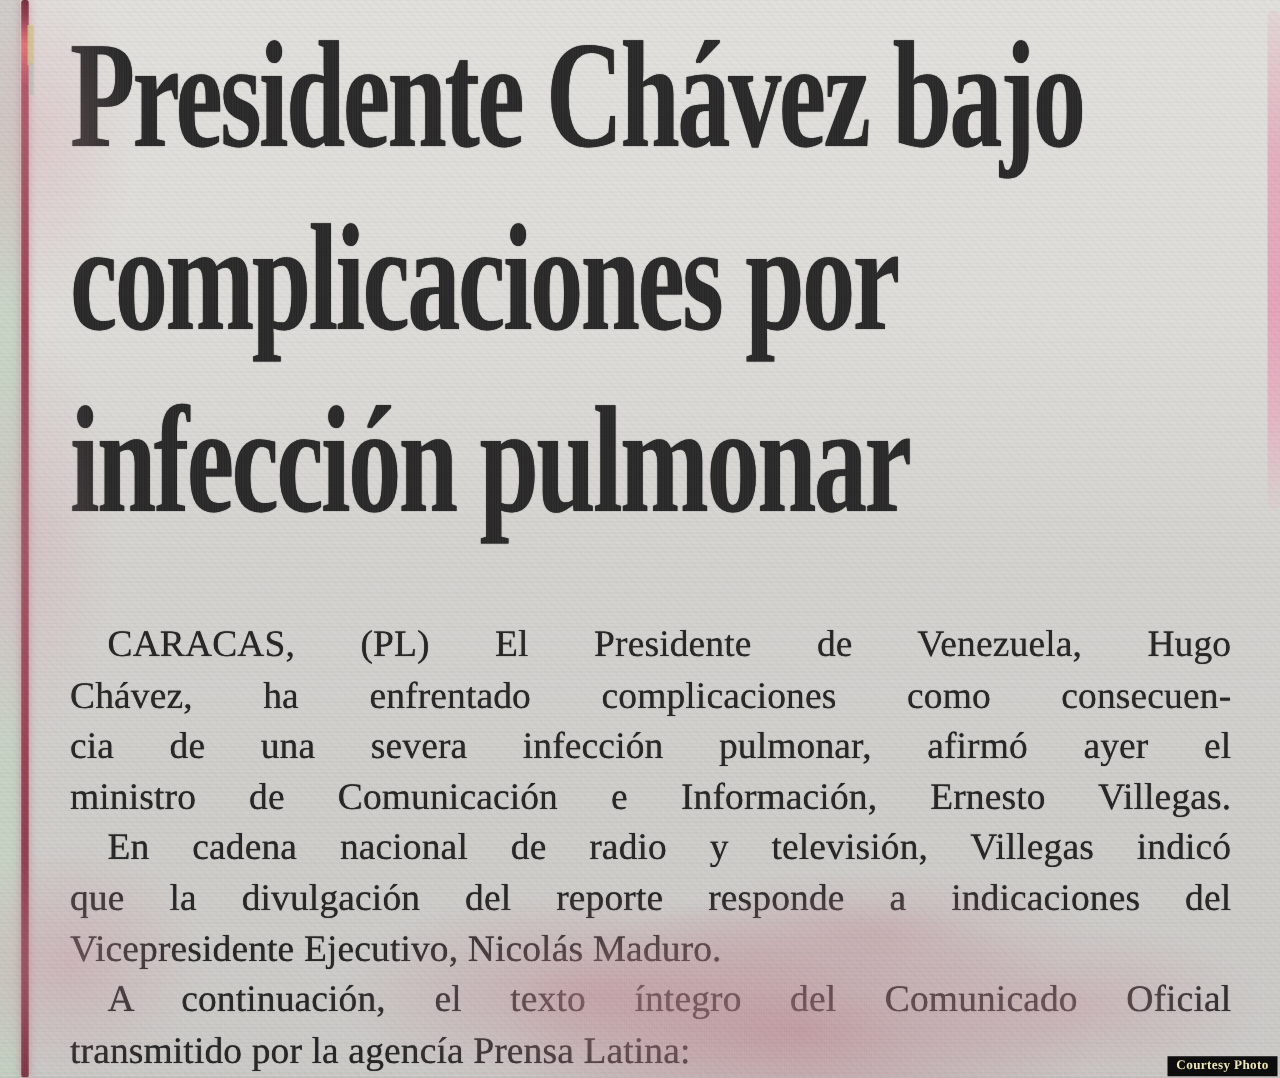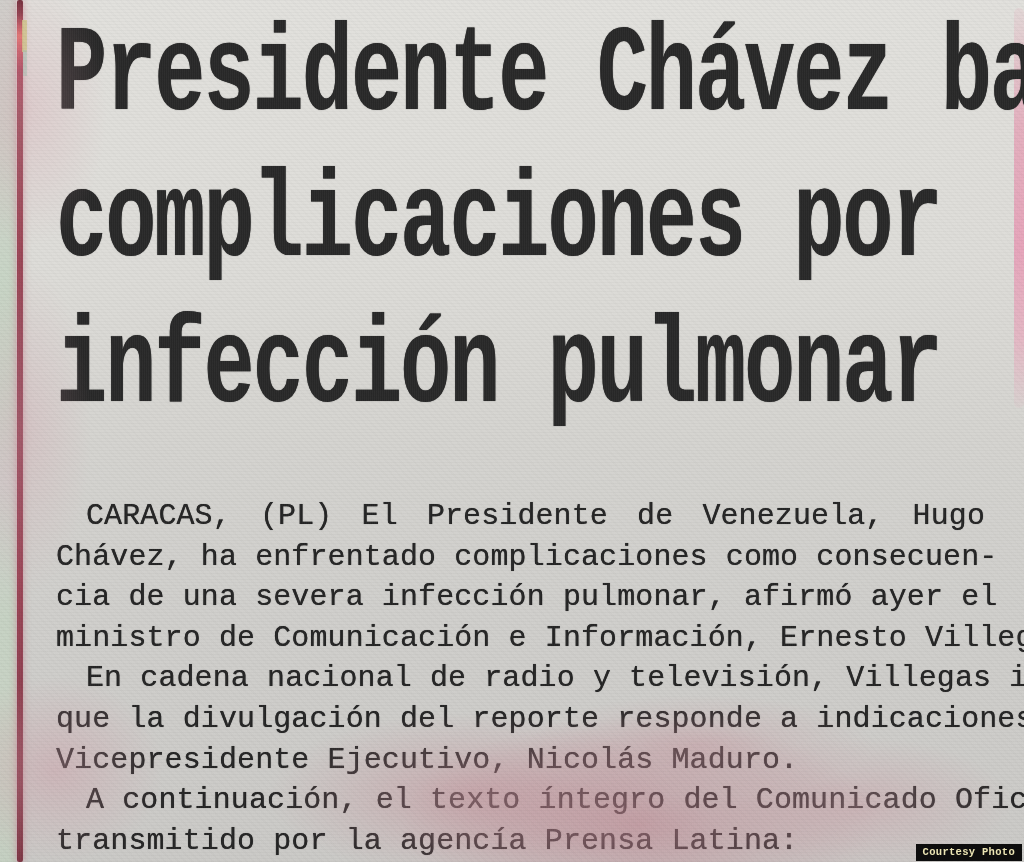--- a/index.html
+++ b/index.html
@@ -2,21 +2,21 @@
 <html><head>
 <meta charset="utf-8">
 <style>
   html, body { margin: 0; padding: 0; }
   body { width: 1024px; height: 862px; overflow: hidden; background: #b0afac; }
 
   .page {
     position: relative;
     width: 1024px;
     height: 862px;
-    font-family: Liberation Mono, monospace;
+    font-family: Liberation Serif, serif;
     background: linear-gradient(180deg, #e1e0dc 0%, #dddcd8 30%, #d4d3cf 52%, #cfcecb 72%, #cac9c6 100%);
     overflow: hidden;
   }
 
   
   .grain {
     position: absolute; inset: 0; pointer-events: none;
     background-image:
       repeating-linear-gradient(0deg, rgba(0,0,0,0.025) 0 1px, rgba(0,0,0,0) 1px 3px),
       repeating-linear-gradient(90deg, rgba(255,255,255,0.03) 0 1px, rgba(255,255,255,0) 1px 2px),

